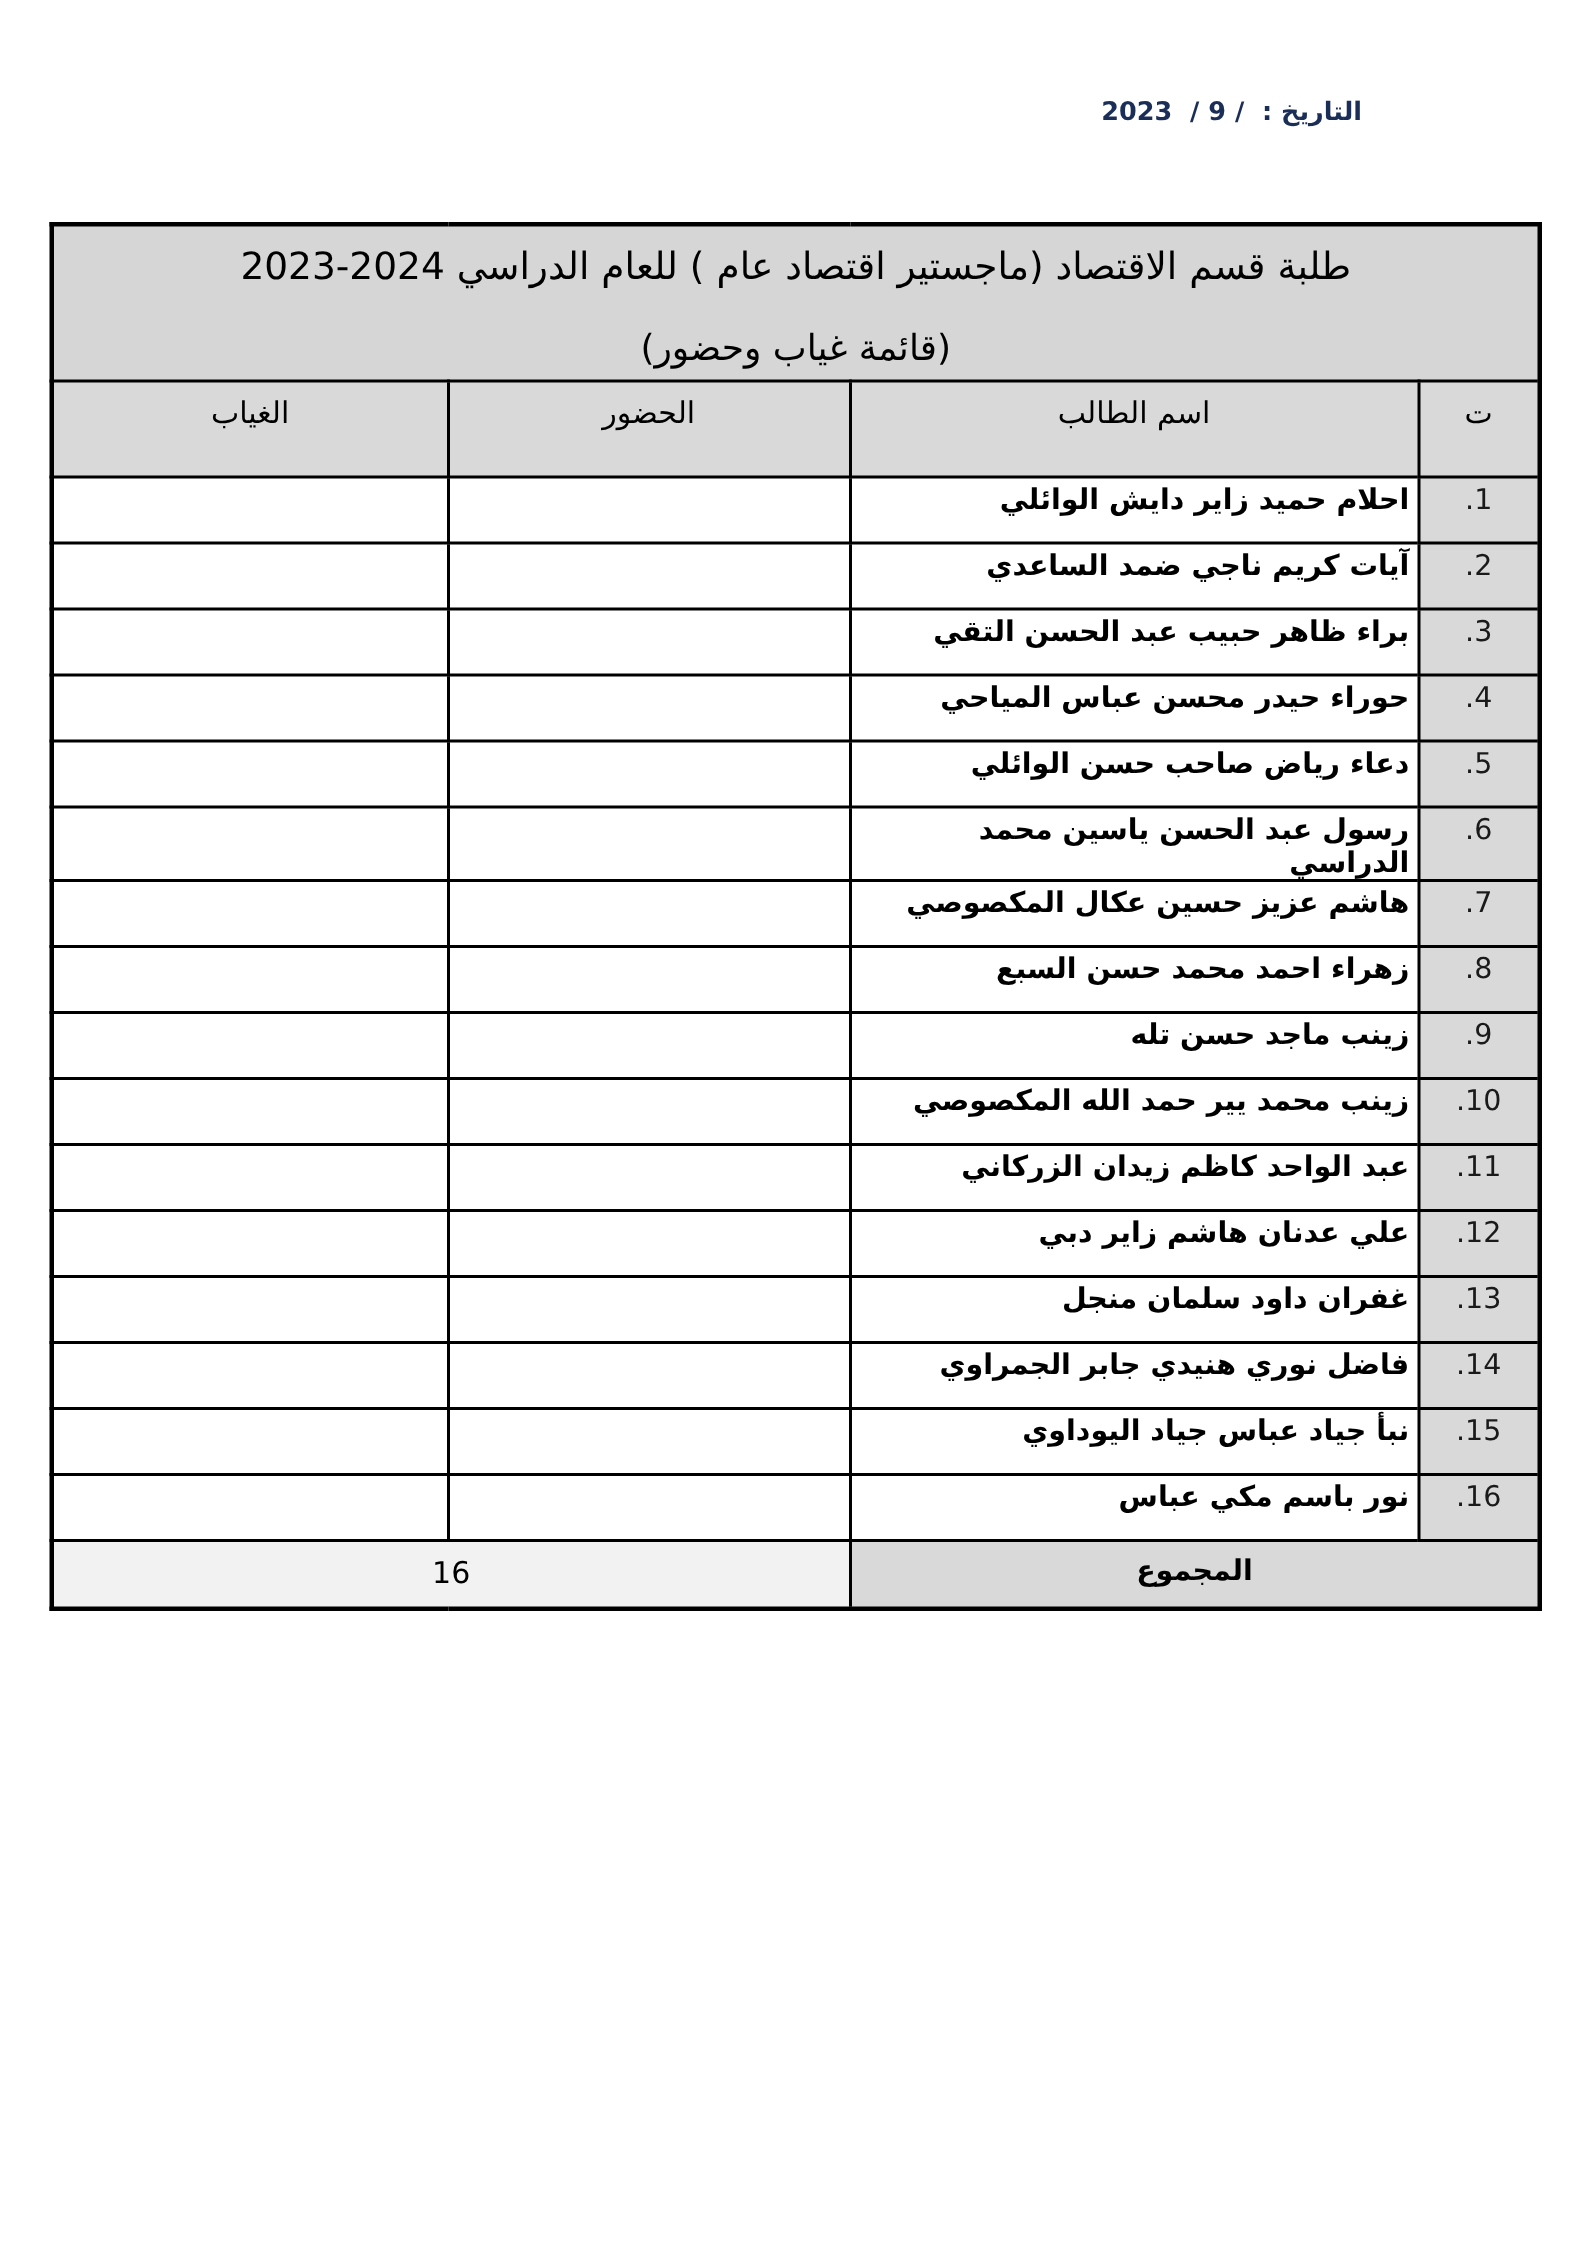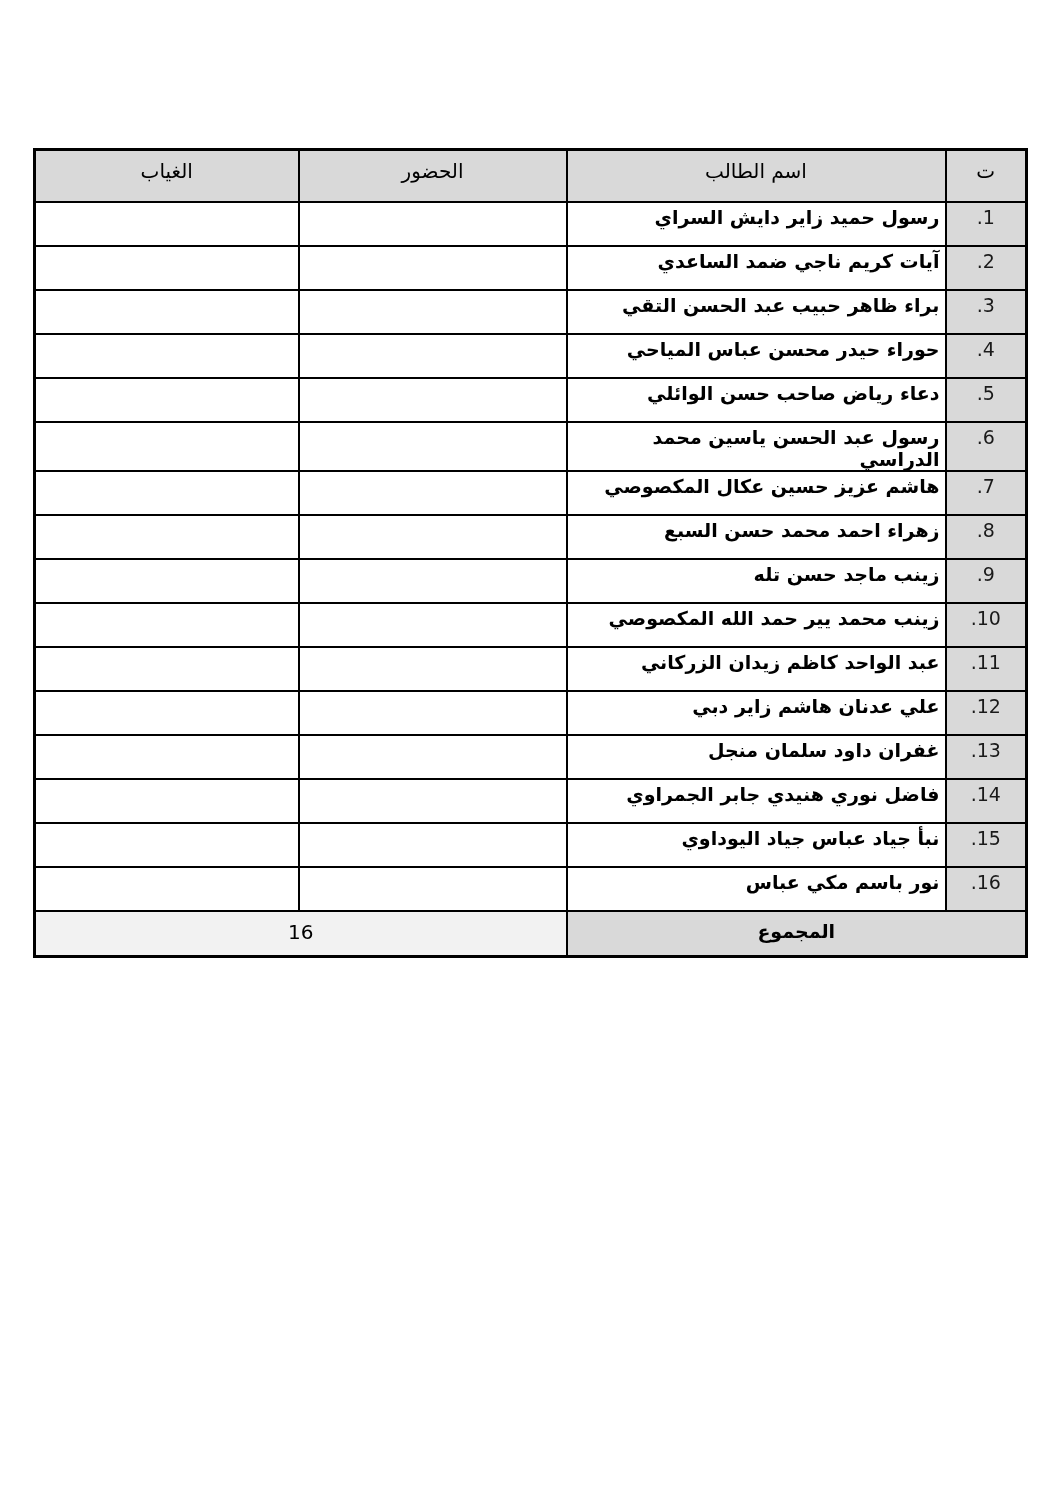--- a/index.html
+++ b/index.html
@@ -42,21 +42,21 @@
     text-align: center;
     vertical-align: top;
     font-weight: normal;
     color: #000;
   }
   .title-line1 { font-size: 25px; padding-top: 4px; }
   .title-line2 { font-size: 24px; padding-top: 26px; }
 
   .header-row th {
     background: #d9d9d9;
-    height: 52px;
+    height: 64px;
     vertical-align: top;
     padding-top: 8px;
     text-align: center;
     font-weight: normal;
     font-size: 20px;
   }
 
   .row td { height: 44px; vertical-align: top; }
   .index-cell {
     background: #d9d9d9;
@@ -75,41 +75,48 @@
   .blank-cell { background: #ffffff; }
 
   .total-row td { height: 46px; vertical-align: top; padding-top: 8px; text-align: center; }
   .total-label { background: #d9d9d9; font-size: 19px; font-weight: bold; }
   .total-value { background: #f2f2f2; font-size: 20px; }
 </style>
 </head>
 <body>
 
 <div class="meta">
+  <div class="meta-line">التاريخ :  / 9 /  2023</div>
 </div>
 
 <table class="doc-table" dir="rtl">
   <colgroup>
     <col style="width:81px">
     <col style="width:379px">
     <col style="width:268px">
     <col style="width:264px">
   </colgroup>
   <thead>
+    <tr>
+      <td class="title-cell" colspan="4">
+        <div class="title-line1">طلبة قسم الاقتصاد (ماجستير اقتصاد عام ) للعام الدراسي 2024-2023</div>
+        <div class="title-line2">(قائمة غياب وحضور)</div>
+      </td>
+    </tr>
     <tr class="header-row">
       <th>ت</th>
       <th>اسم الطالب</th>
       <th>الحضور</th>
       <th>الغياب</th>
     </tr>
   </thead>
   <tbody id="student-rows-body">
       <tr class="row">
         <td class="index-cell">1.</td>
-        <td class="name-cell">رسول حميد زاير دايش السراي</td>
+        <td class="name-cell">احلام حميد زاير دايش الوائلي</td>
         <td class="blank-cell"></td>
         <td class="blank-cell"></td>
       </tr>
       <tr class="row">
         <td class="index-cell">2.</td>
         <td class="name-cell">آيات كريم ناجي ضمد الساعدي</td>
         <td class="blank-cell"></td>
         <td class="blank-cell"></td>
       </tr>
       <tr class="row">

